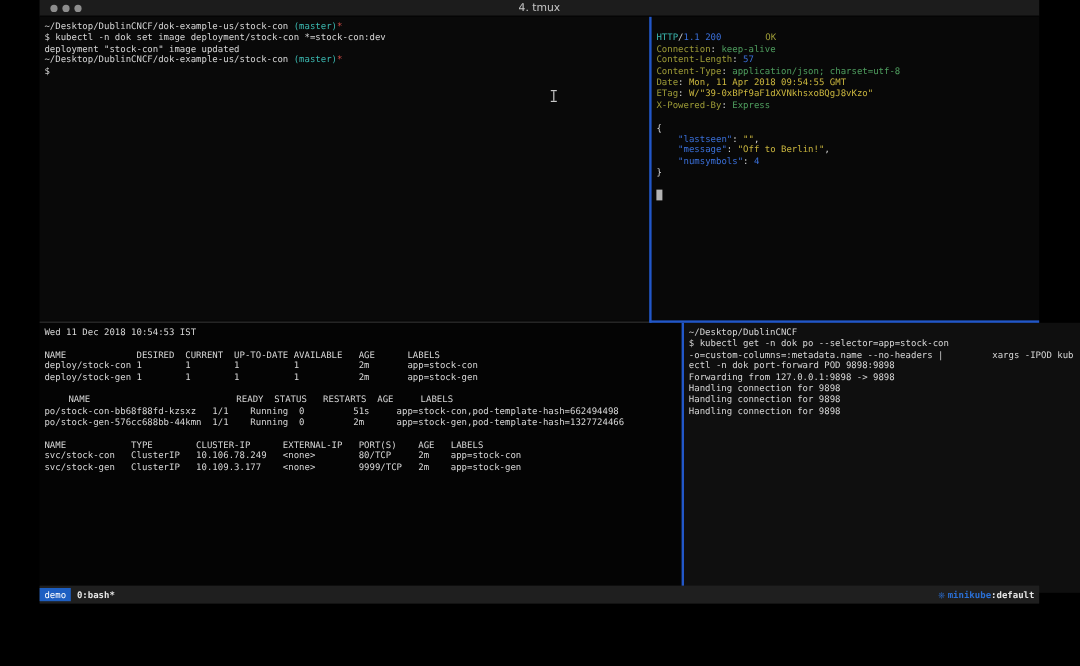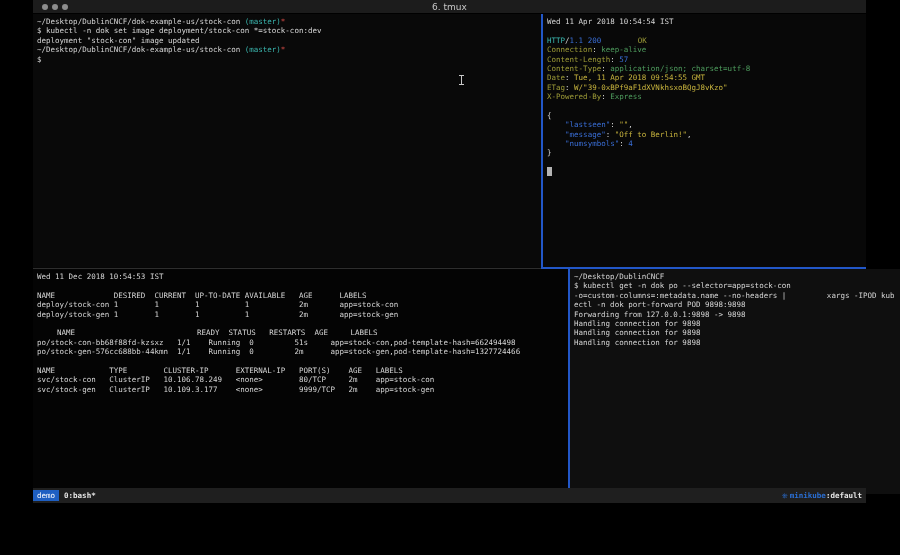--- a/index.html
+++ b/index.html
@@ -55,39 +55,38 @@
 <body>
 
 <div class="window">
 
   <div class="titlebar">
     <div class="dots">
       <span class="dot"></span>
       <span class="dot"></span>
       <span class="dot"></span>
     </div>
-    <div class="title">6. tmux</div>
+    <div class="title">4. tmux</div>
   </div>
 
   <div class="content">
     <div class="pane" id="pane-tl">
         <div class="tline"><span style="color: rgb(214, 214, 214);">~/Desktop/DublinCNCF/dok-example-us/stock-con </span><span style="color: rgb(59, 184, 176);">(master)</span><span style="color: rgb(207, 75, 69);">*</span></div>
         <div class="tline"><span style="color: rgb(214, 214, 214);">$ kubectl -n dok set image deployment/stock-con *=stock-con:dev</span></div>
         <div class="tline"><span style="color: rgb(214, 214, 214);">deployment "stock-con" image updated</span></div>
         <div class="tline"><span style="color: rgb(214, 214, 214);">~/Desktop/DublinCNCF/dok-example-us/stock-con </span><span style="color: rgb(59, 184, 176);">(master)</span><span style="color: rgb(207, 75, 69);">*</span></div>
         <div class="tline"><span style="color: rgb(214, 214, 214);">$</span></div>
       </div>
     <div class="pane" id="pane-tr">
-        <div class="tline"><span style="color: rgb(214, 214, 214);">Wed 11 Apr 2018 10:54:54 IST</span></div>
         <div class="tline">&nbsp;</div>
         <div class="tline"><span style="color: rgb(59, 184, 176);">HTTP</span><span style="color: rgb(214, 214, 214);">/</span><span style="color: rgb(58, 111, 216);">1.1 200</span><span style="color: rgb(214, 214, 214);"> </span><span style="color: rgb(157, 155, 55); padding-left: 32px;">OK</span></div>
         <div class="tline"><span style="color: rgb(157, 155, 55);">Connection</span><span style="color: rgb(214, 214, 214);">: </span><span style="color: rgb(79, 158, 95);">keep-alive</span></div>
         <div class="tline"><span style="color: rgb(157, 155, 55);">Content-Length</span><span style="color: rgb(214, 214, 214);">: </span><span style="color: rgb(58, 111, 216);">57</span></div>
         <div class="tline"><span style="color: rgb(157, 155, 55);">Content-Type</span><span style="color: rgb(214, 214, 214);">: </span><span style="color: rgb(79, 158, 95);">application/json; charset=utf-8</span></div>
-        <div class="tline"><span style="color: rgb(157, 155, 55);">Date</span><span style="color: rgb(214, 214, 214);">: </span><span style="color: rgb(201, 181, 62);">Tue, 11 Apr 2018 09:54:55 GMT</span></div>
+        <div class="tline"><span style="color: rgb(157, 155, 55);">Date</span><span style="color: rgb(214, 214, 214);">: </span><span style="color: rgb(201, 181, 62);">Mon, 11 Apr 2018 09:54:55 GMT</span></div>
         <div class="tline"><span style="color: rgb(157, 155, 55);">ETag</span><span style="color: rgb(214, 214, 214);">: </span><span style="color: rgb(201, 181, 62);">W/"39-0xBPf9aF1dXVNkhsxoBQgJ8vKzo"</span></div>
         <div class="tline"><span style="color: rgb(157, 155, 55);">X-Powered-By</span><span style="color: rgb(214, 214, 214);">: </span><span style="color: rgb(79, 158, 95);">Express</span></div>
         <div class="tline">&nbsp;</div>
         <div class="tline"><span style="color: rgb(214, 214, 214);">{</span></div>
         <div class="tline"><span style="color: rgb(214, 214, 214);">    </span><span style="color: rgb(58, 111, 216);">"lastseen"</span><span style="color: rgb(214, 214, 214);">: </span><span style="color: rgb(201, 181, 62);">""</span><span style="color: rgb(214, 214, 214);">,</span></div>
         <div class="tline"><span style="color: rgb(214, 214, 214);">    </span><span style="color: rgb(58, 111, 216);">"message"</span><span style="color: rgb(214, 214, 214);">: </span><span style="color: rgb(201, 181, 62);">"Off to Berlin!"</span><span style="color: rgb(214, 214, 214);">,</span></div>
         <div class="tline"><span style="color: rgb(214, 214, 214);">    </span><span style="color: rgb(58, 111, 216);">"numsymbols"</span><span style="color: rgb(214, 214, 214);">: </span><span style="color: rgb(58, 111, 216);">4</span></div>
         <div class="tline"><span style="color: rgb(214, 214, 214);">}</span></div>
         <div class="tline">&nbsp;</div>
         <div class="tline"><span class="cursor"> </span></div>

